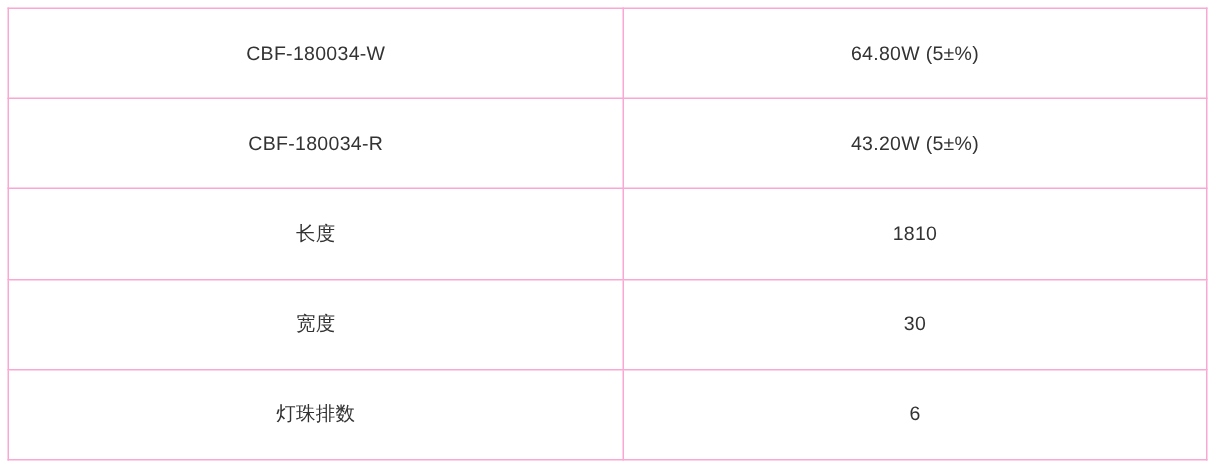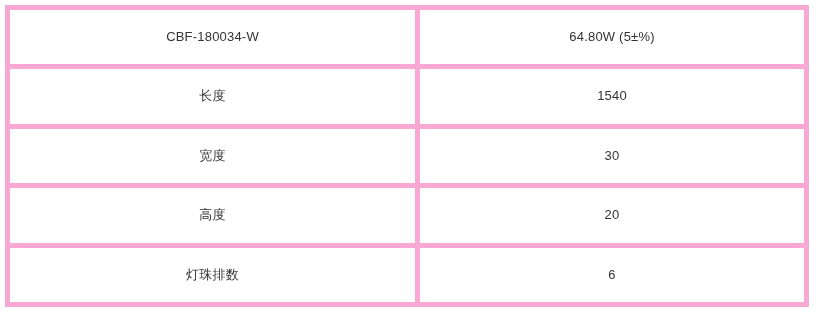--- a/index.html
+++ b/index.html
@@ -24,21 +24,21 @@
   table.spec-table {
     width: 799px;
     height: 302px;
     border-collapse: collapse;
     table-layout: fixed;
     background: #ffffff;
   }
   table.spec-table col.c1 { width: 410px; }
   table.spec-table col.c2 { width: 389px; }
   table.spec-table td {
-    border: 5px solid #f9a8d4;
+    border: 1px solid #f9a8d4;
     text-align: center;
     vertical-align: middle;
     color: #333333;
     font-size: 13px;
     line-height: 1.4;
     padding: 0 6px;
     height: 33.5px;
     white-space: nowrap;
     overflow: hidden;
   }
@@ -57,30 +57,30 @@
     <colgroup>
       <col class="c1">
       <col class="c2">
     </colgroup>
     <tbody>
       <tr>
         <td class="label-cell">CBF-180034-W</td>
         <td class="value-cell">64.80W (5±%)</td>
       </tr>
       <tr>
+        <td class="label-cell">CBF-180034-R</td>
+        <td class="value-cell">43.20W (5±%)</td>
+      </tr>
+      <tr>
         <td class="label-cell">长度</td>
-        <td class="value-cell">1540</td>
+        <td class="value-cell">1810</td>
       </tr>
       <tr>
         <td class="label-cell">宽度</td>
         <td class="value-cell">30</td>
-      </tr>
-      <tr>
-        <td class="label-cell">高度</td>
-        <td class="value-cell">20</td>
       </tr>
       <tr>
         <td class="label-cell">灯珠排数</td>
         <td class="value-cell">6</td>
       </tr>
     </tbody>
   </table>
 </div>
 
 </body></html>

